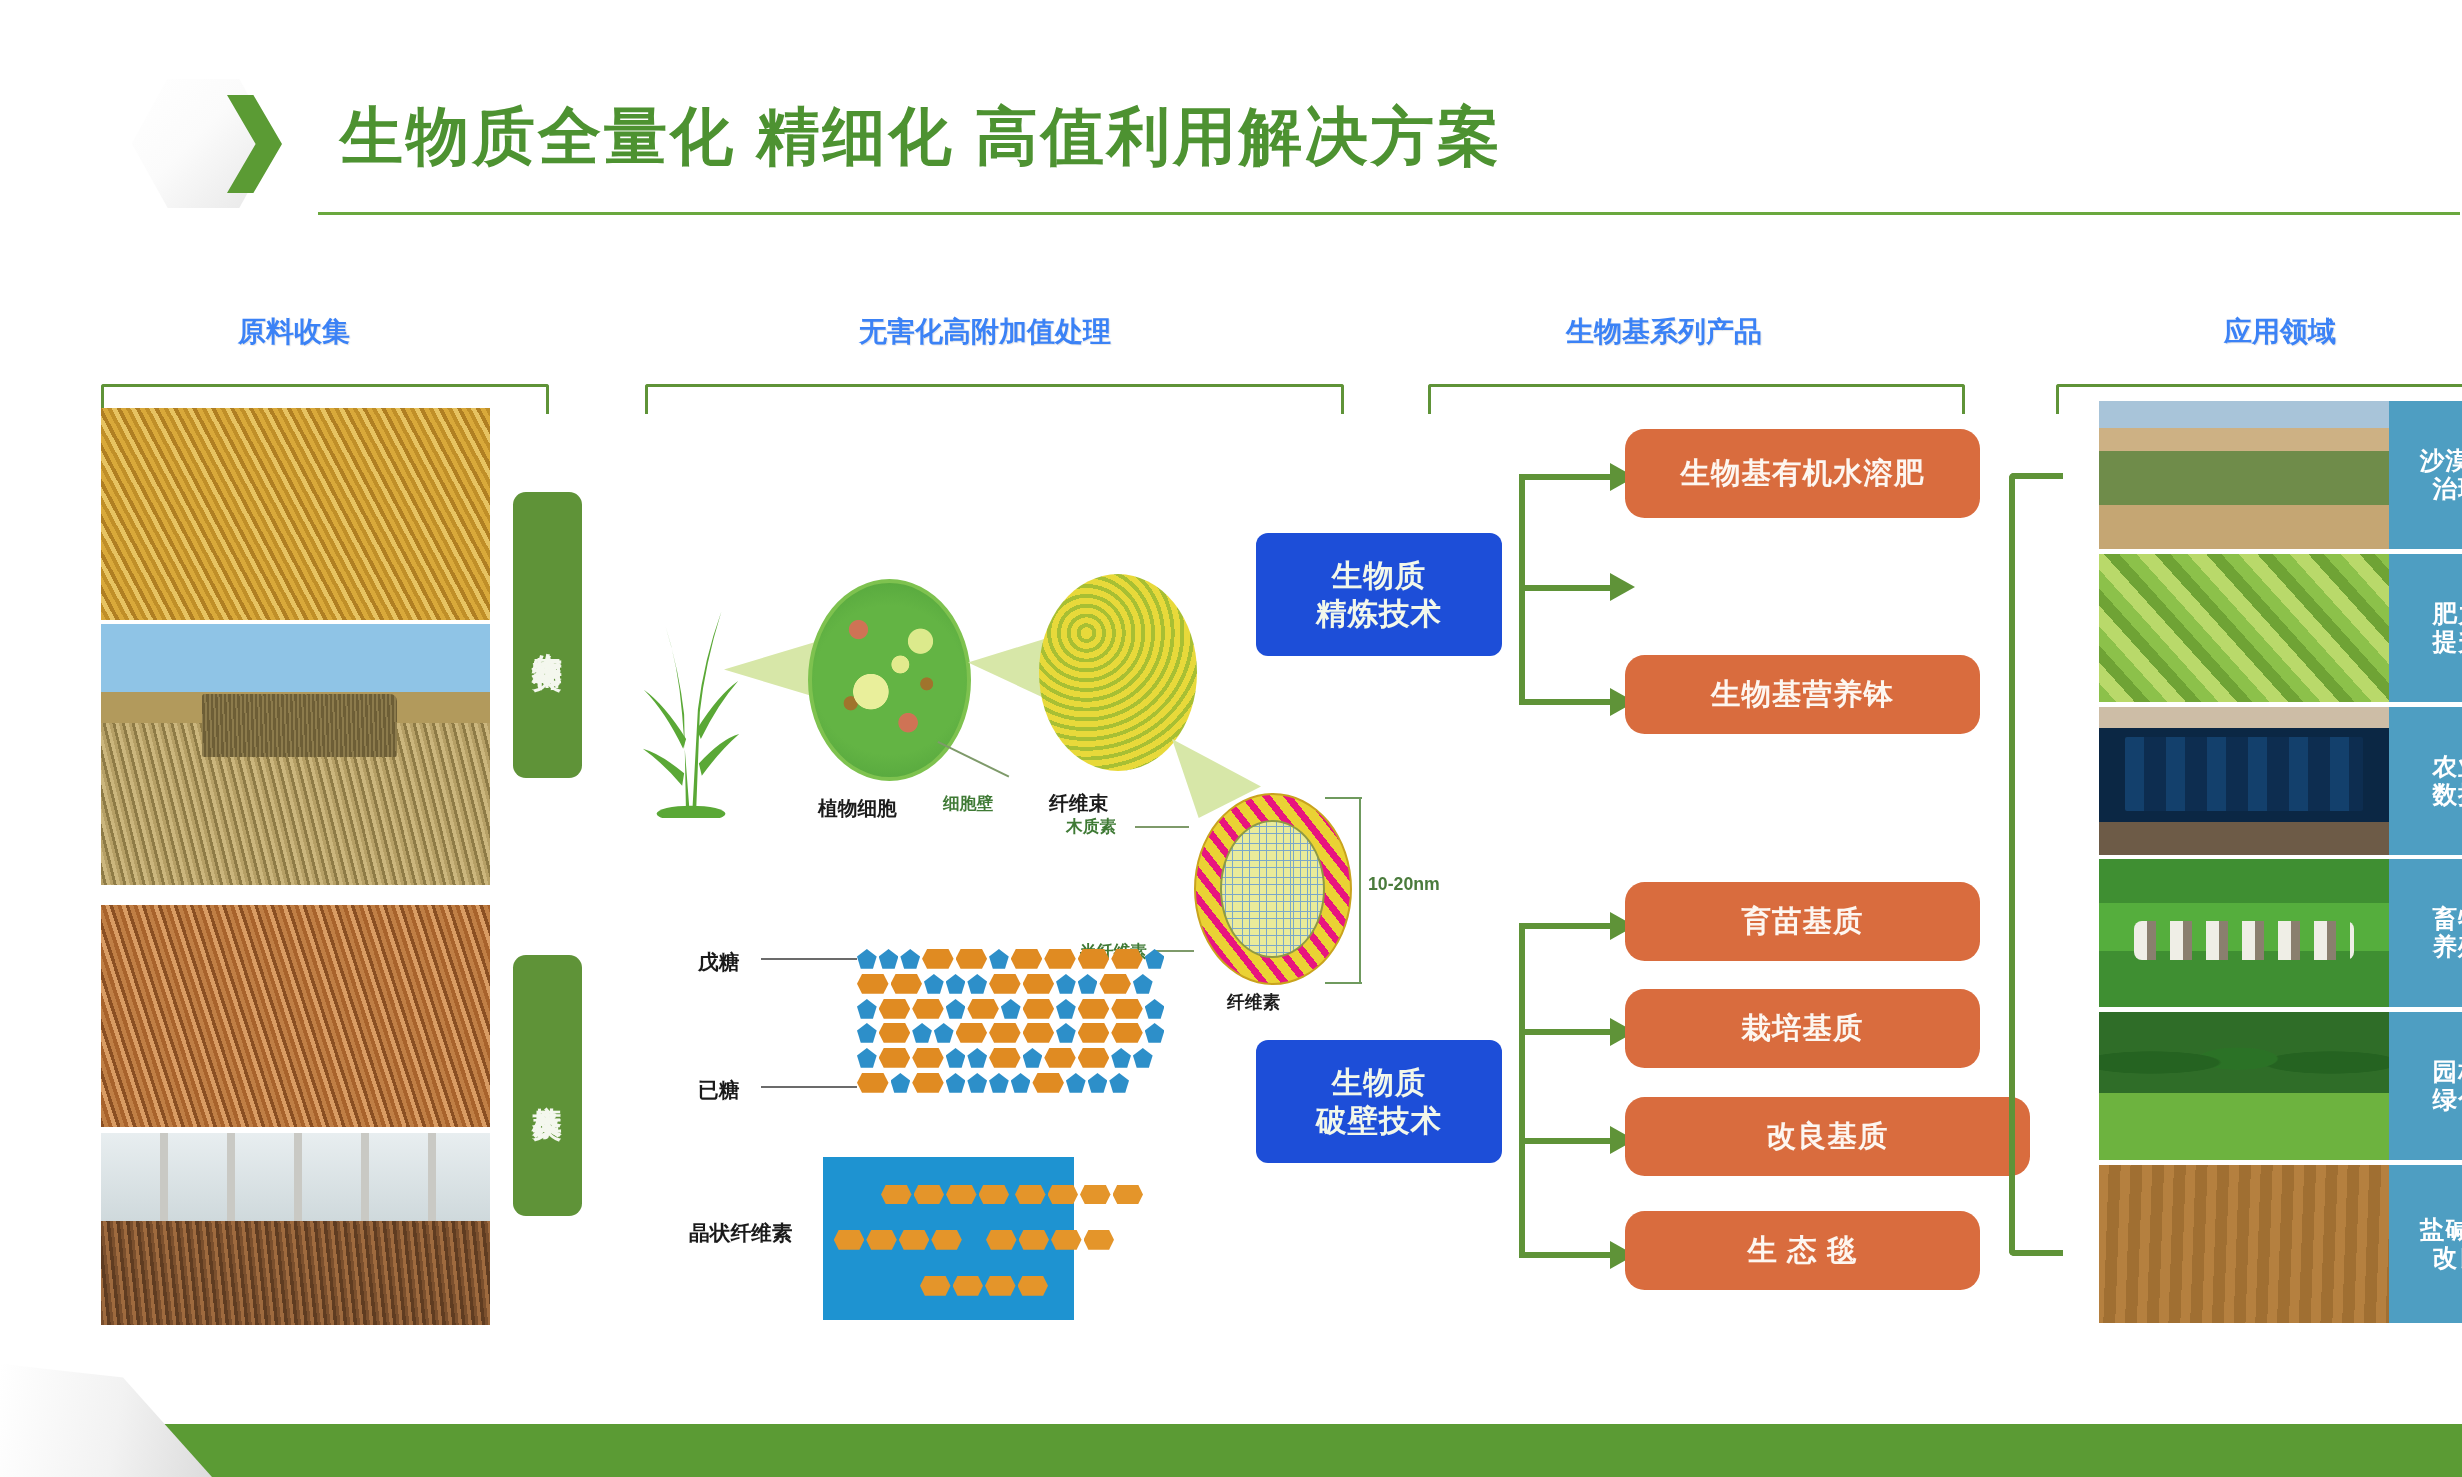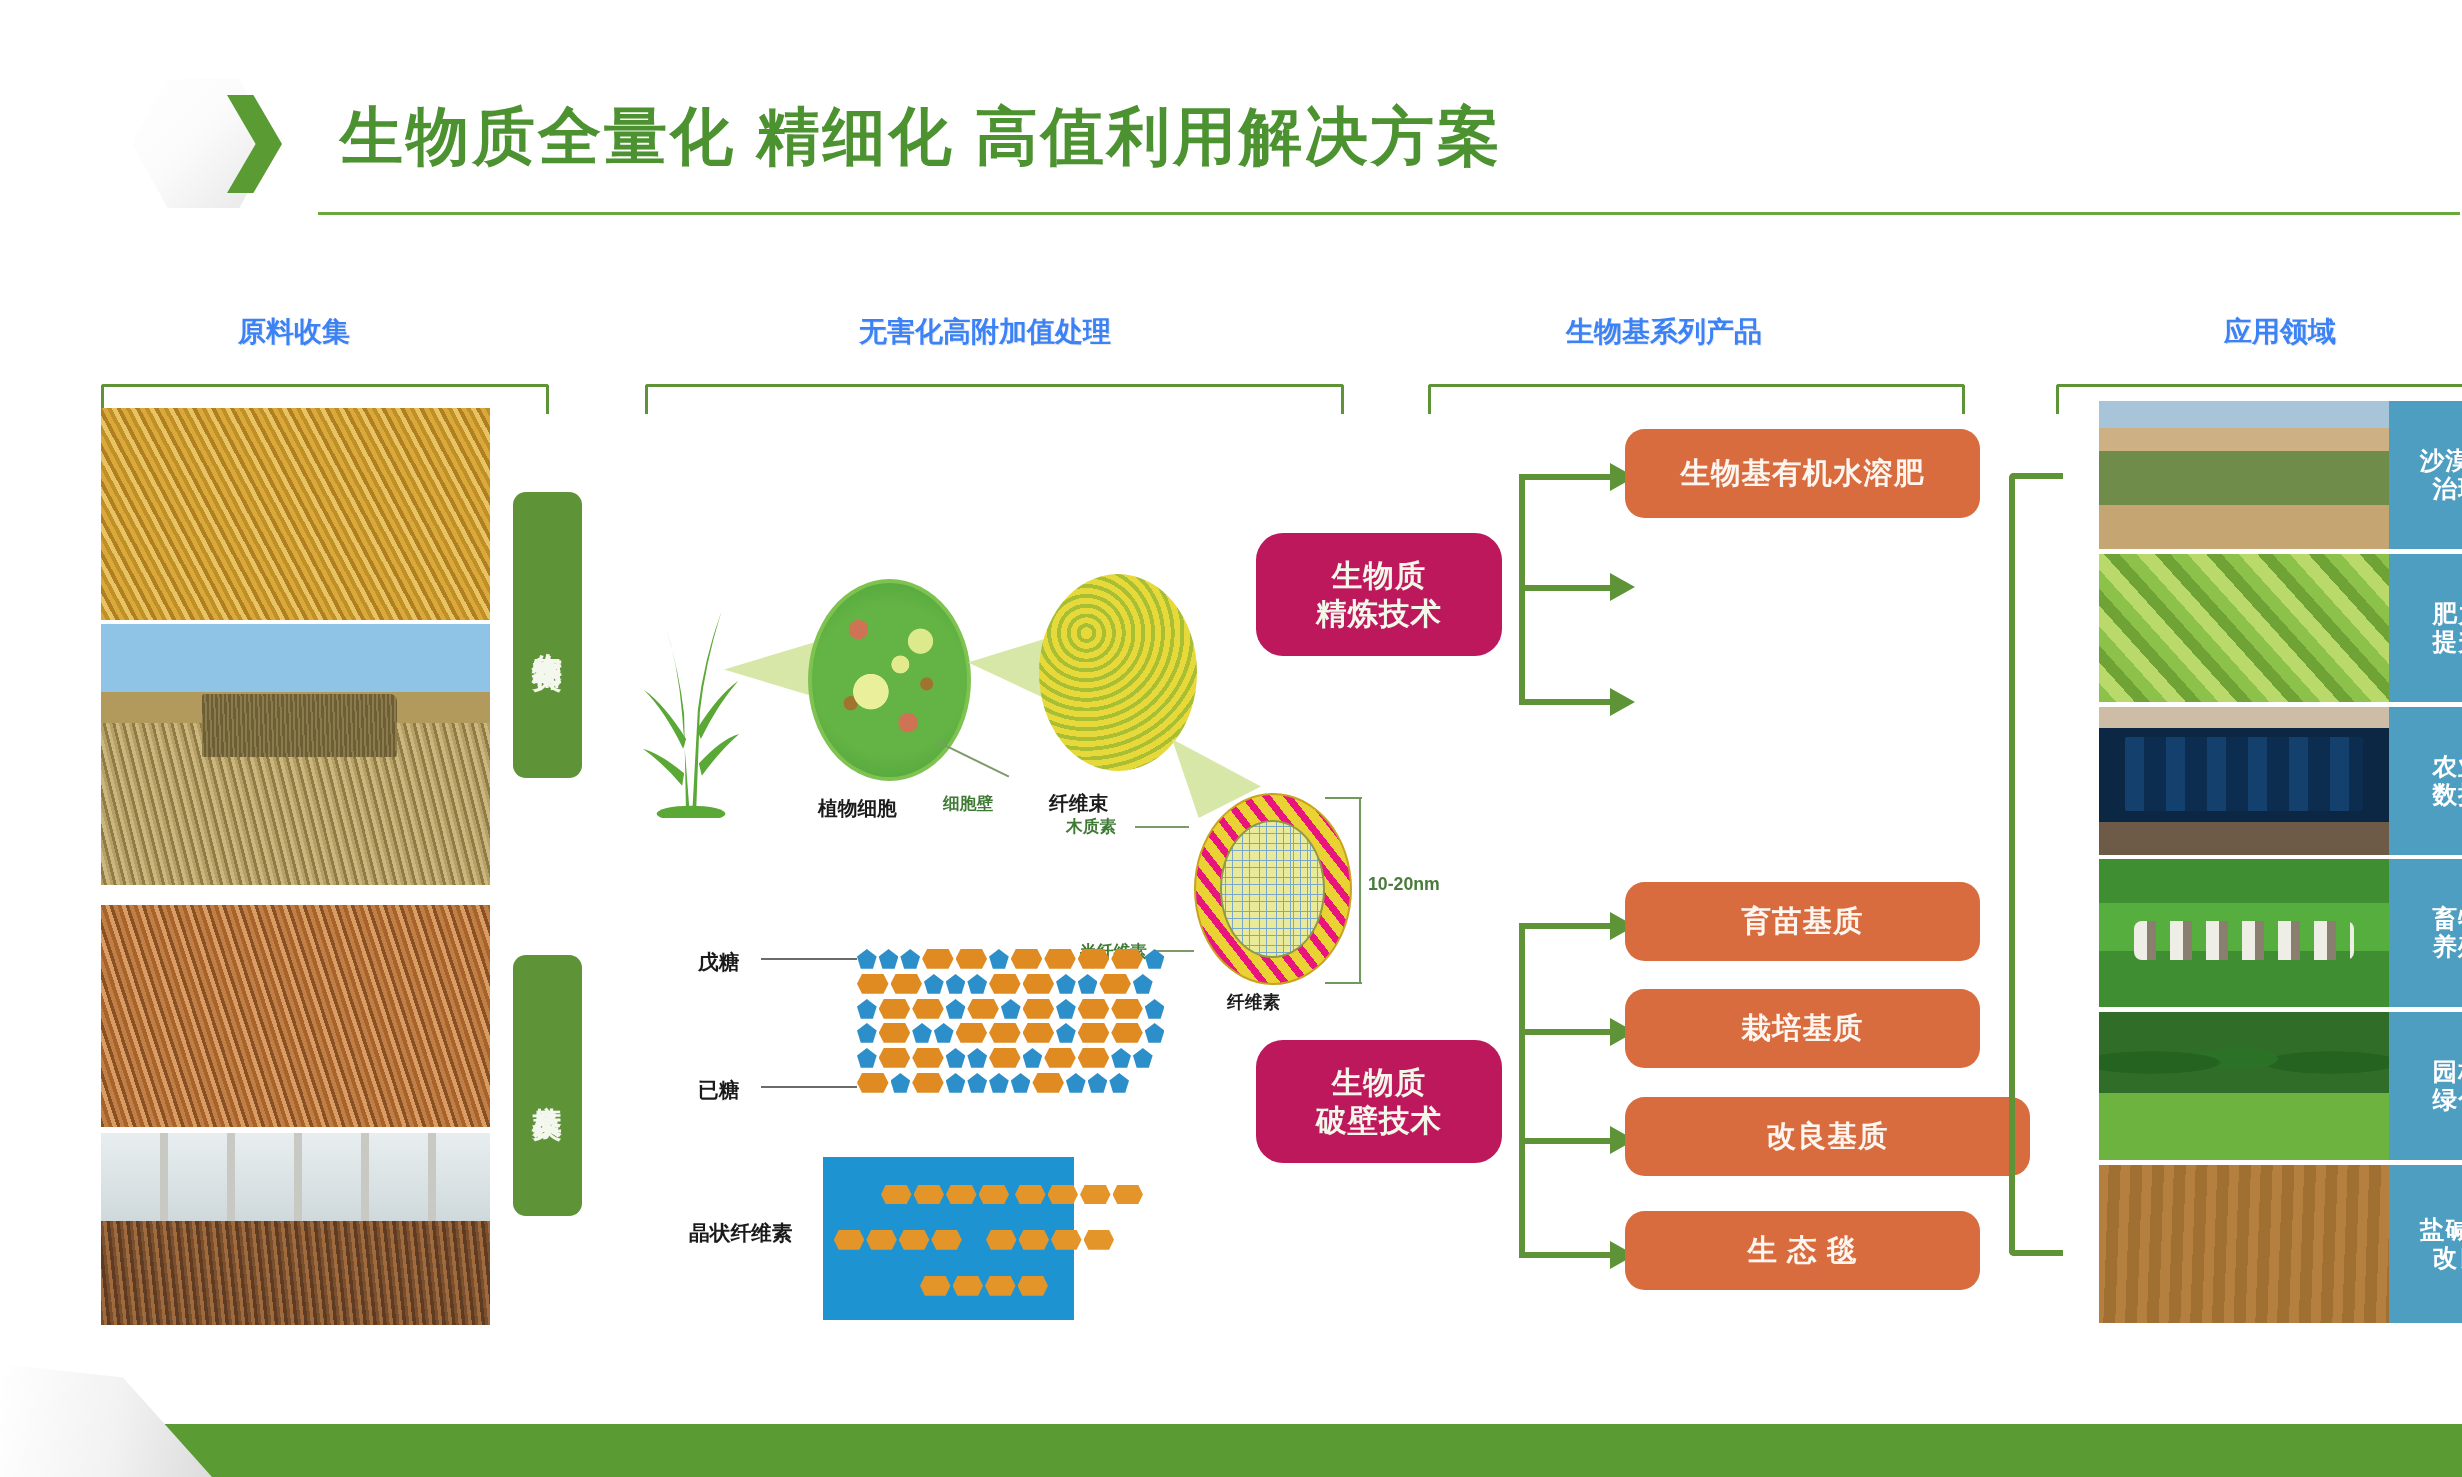--- a/index.html
+++ b/index.html
@@ -123,21 +123,21 @@
   .hex  { width: 31.5px; height: 19.7px; background: #e08b22;
           clip-path: polygon(16% 0%, 84% 0%, 100% 50%, 84% 100%, 16% 100%, 0% 50%); }
   .hex-o { width: 30.5px; height: 19.7px; background: #e4952a;
           clip-path: polygon(16% 0%, 84% 0%, 100% 50%, 84% 100%, 16% 100%, 0% 50%); }
   .crysbox { position: absolute; background: #1e93d1; }
   .slabel { position: absolute; font-size: 20.7px; color: #1a1a1a; font-weight: 700; white-space: nowrap; }
   .sline { position: absolute; height: 2px; background: #6b6b6b; }
 
   
   .tech-box {
-    position: absolute; background: #be185d; border-radius: 27px;
+    position: absolute; background: #1d4ed8; border-radius: 12px;
     color: #f2f7ea; font-size: 30.5px; font-weight: 700; line-height: 1.22;
     display: flex; flex-direction: column; align-items: center; justify-content: center;
     text-align: left; letter-spacing: 1px;
   }
   .prod-box {
     position: absolute; background: #d96c3e; border-radius: 19.7px;
     color: #fdf6f0; font-size: 29.5px; font-weight: 700;
     display: flex; align-items: center; justify-content: center;
     text-align: center; letter-spacing: 1px; white-space: nowrap;
   }
@@ -409,20 +409,21 @@
   <div class="conn-h" style="left:1519px; top:923px; width:96px;"></div>
   <div class="conn-h" style="left:1519px; top:1029px; width:96px;"></div>
   <div class="conn-h" style="left:1519px; top:1138px; width:96px;"></div>
   <div class="conn-h" style="left:1519px; top:1252px; width:96px;"></div>
   <div class="arrow-h" style="left:1610px; top:912px;"></div>
   <div class="arrow-h" style="left:1610px; top:1018px;"></div>
   <div class="arrow-h" style="left:1610px; top:1126px;"></div>
   <div class="arrow-h" style="left:1610px; top:1241px;"></div>
 
   <div class="prod-box" style="left:1625px; top:429px;  width:355px; height:89px;">生物基有机水溶肥</div>
+  <div class="prod-box" style="left:1625px; top:655px; width:355px; height:79px;">生物基营养钵</div>
 
   <div class="prod-box" style="left:1625px; top:882px; width:355px; height:79px;">育苗基质</div>
   <div class="prod-box" style="left:1625px; top:989px; width:355px; height:79px;">栽培基质</div>
   <div class="prod-box" style="left:1625px; top:1097px; width:405px; height:79px;">改良基质</div>
   <div class="prod-box" style="left:1625px; top:1211px; width:355px; height:79px;">生 态 毯</div>
 
   <div class="rbracket" style="left:2009px; top:473px; width:54px; height:783px;"></div>
 
   <div class="app-row" style="left:2099px; top:401px; width:428px; height:148px;">
     <div class="app-img im-desert"></div>

